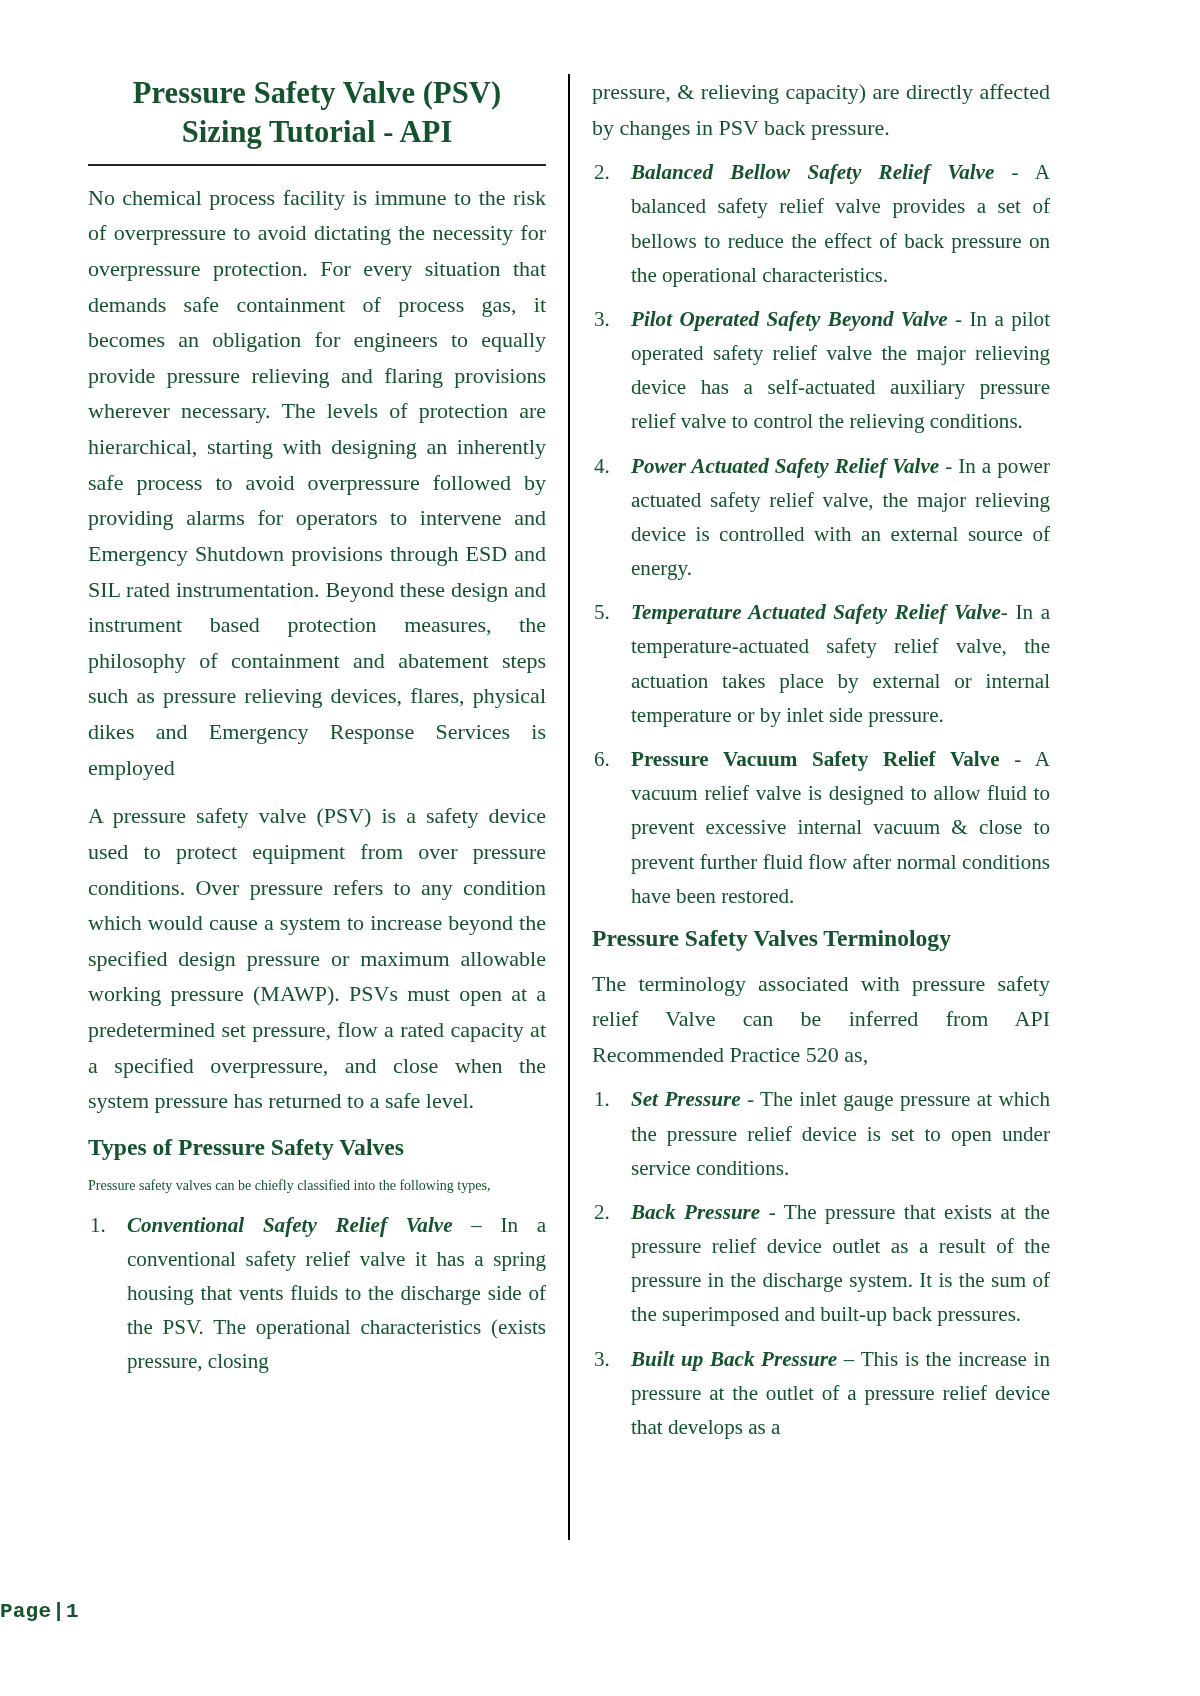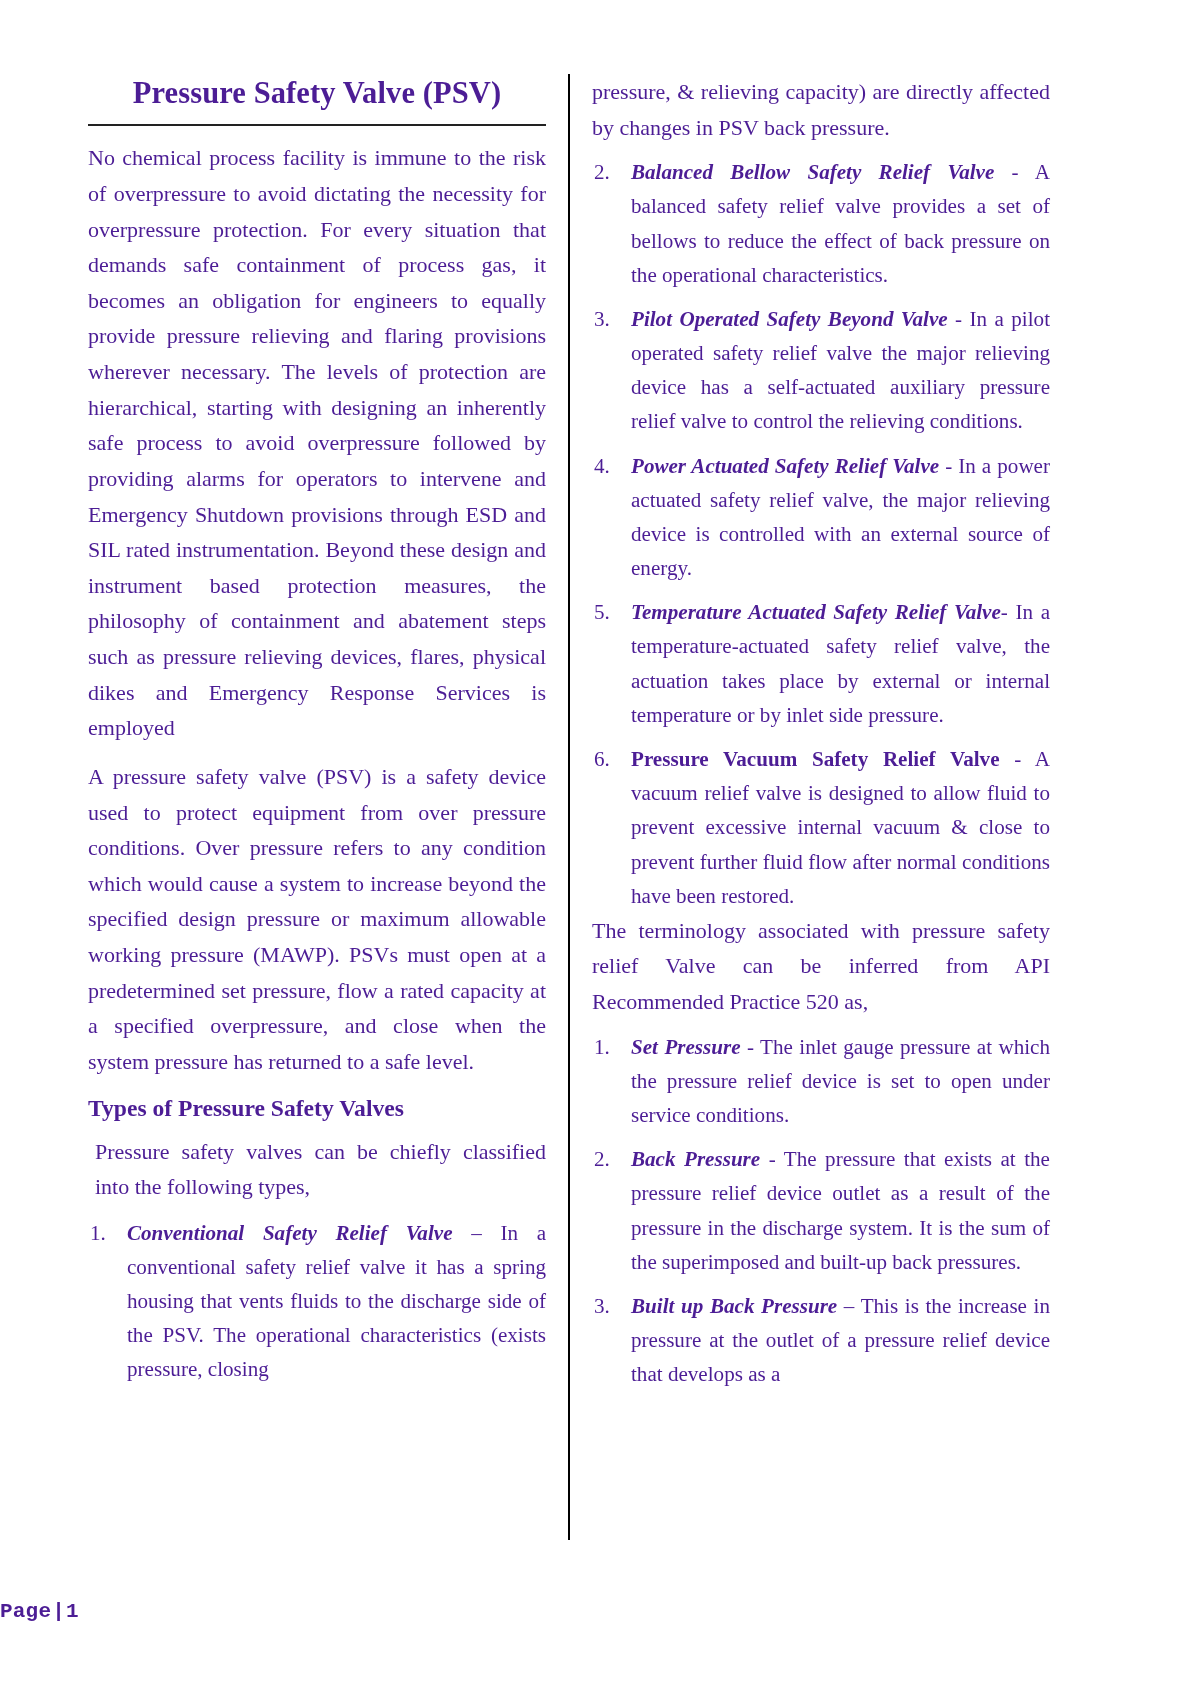--- a/index.html
+++ b/index.html
@@ -7,21 +7,21 @@
     padding: 0;
     background: #ffffff;
   }
   .page {
     position: relative;
     width: 1200px;
     height: 1696px;
     background: #ffffff;
     box-sizing: border-box;
     font-family: "Liberation Serif", "DejaVu Serif", serif;
-    color: #4c1d95;
+    color: #14532d;
     overflow: hidden;
     padding-left: 25px;
   }
 
   
   .columns {
     position: absolute;
     left: 88px;
     top: 74px;
     width: 962px;
@@ -70,22 +70,22 @@
     margin: 0 0 13px 0;
     font-size: 22px;
     line-height: 1.62;
     text-align: justify;
     text-justify: inter-word;
     hyphens: none;
   }
   p.body.tight { margin-bottom: 10px; }
 
   p.small-note {
-    margin: 0 0 11px 7px;
-    font-size: 22px;
+    margin: 0 0 11px 0;
+    font-size: 14px;
     line-height: 1.58;
     text-align: justify;
   }
 
   
   h2.section {
     font-size: 23.6px;
     font-weight: bold;
     margin: 4px 0 12px 0;
     line-height: 1.3;
@@ -143,20 +143,21 @@
 <body>
 
 <div class="page">
 
   <div class="columns">
 
     <div class="col col-left">
 
       <div class="doc-title">
         <div>Pressure Safety Valve (PSV)</div>
+        <div>Sizing Tutorial - API</div>
       </div>
       <hr class="title-rule">
 
       <p class="body">No chemical process facility is immune to the risk of overpressure to avoid dictating the necessity for overpressure protection. For every situation that demands safe containment of process gas, it becomes an obligation for engineers to equally provide pressure relieving and flaring provisions wherever necessary. The levels of protection are hierarchical, starting with designing an inherently safe process to avoid overpressure followed by providing alarms for operators to intervene and Emergency Shutdown provisions through ESD and SIL rated instrumentation. Beyond these design and instrument based protection measures, the philosophy of containment and abatement steps such as pressure relieving devices, flares, physical dikes and Emergency Response Services is employed</p>
       <p class="body">A pressure safety valve (PSV) is a safety device used to protect equipment from over pressure conditions. Over pressure refers to any condition which would cause a system to increase beyond the specified design pressure or maximum allowable working pressure (MAWP). PSVs must open at a predetermined set pressure, flow a rated capacity at a specified overpressure, and close when the system pressure has returned to a safe level.</p>
 
       <h2 class="section">Types of Pressure Safety Valves</h2>
 
       <p class="small-note">Pressure safety valves can be chiefly classified into the following types,</p>
 
@@ -187,20 +188,21 @@
           <span class="num">4.</span><span class="term-i">Power Actuated Safety Relief Valve</span><span> - </span><span>In a power actuated safety relief valve, the major relieving device is controlled with an external source of energy.</span>
         </li>
         <li>
           <span class="num">5.</span><span class="term-i">Temperature Actuated Safety Relief Valve</span><span>- </span><span>In a temperature-actuated safety relief valve, the actuation takes place by external or internal temperature or by inlet side pressure.</span>
         </li>
         <li>
           <span class="num">6.</span><span class="term-b">Pressure Vacuum Safety Relief Valve</span><span> - </span><span>A vacuum relief valve is designed to allow fluid to prevent excessive internal vacuum &amp; close to prevent further fluid flow after normal conditions have been restored.</span>
         </li>
       </ol>
 
+      <h2 class="section rt">Pressure Safety Valves Terminology</h2>
 
       <p class="body tight">The terminology associated with pressure safety relief Valve can be inferred from API Recommended Practice 520 as,</p>
 
       <ol class="numlist">
         <li>
           <span class="num">1.</span><span class="term-i">Set Pressure</span><span> - </span><span>The inlet gauge pressure at which the pressure relief device is set to open under service conditions.</span>
         </li>
         <li>
           <span class="num">2.</span><span class="term-i">Back Pressure</span><span> - </span><span>The pressure that exists at the pressure relief device outlet as a result of the pressure in the discharge system. It is the sum of the superimposed and built-up back pressures.</span>
         </li>

